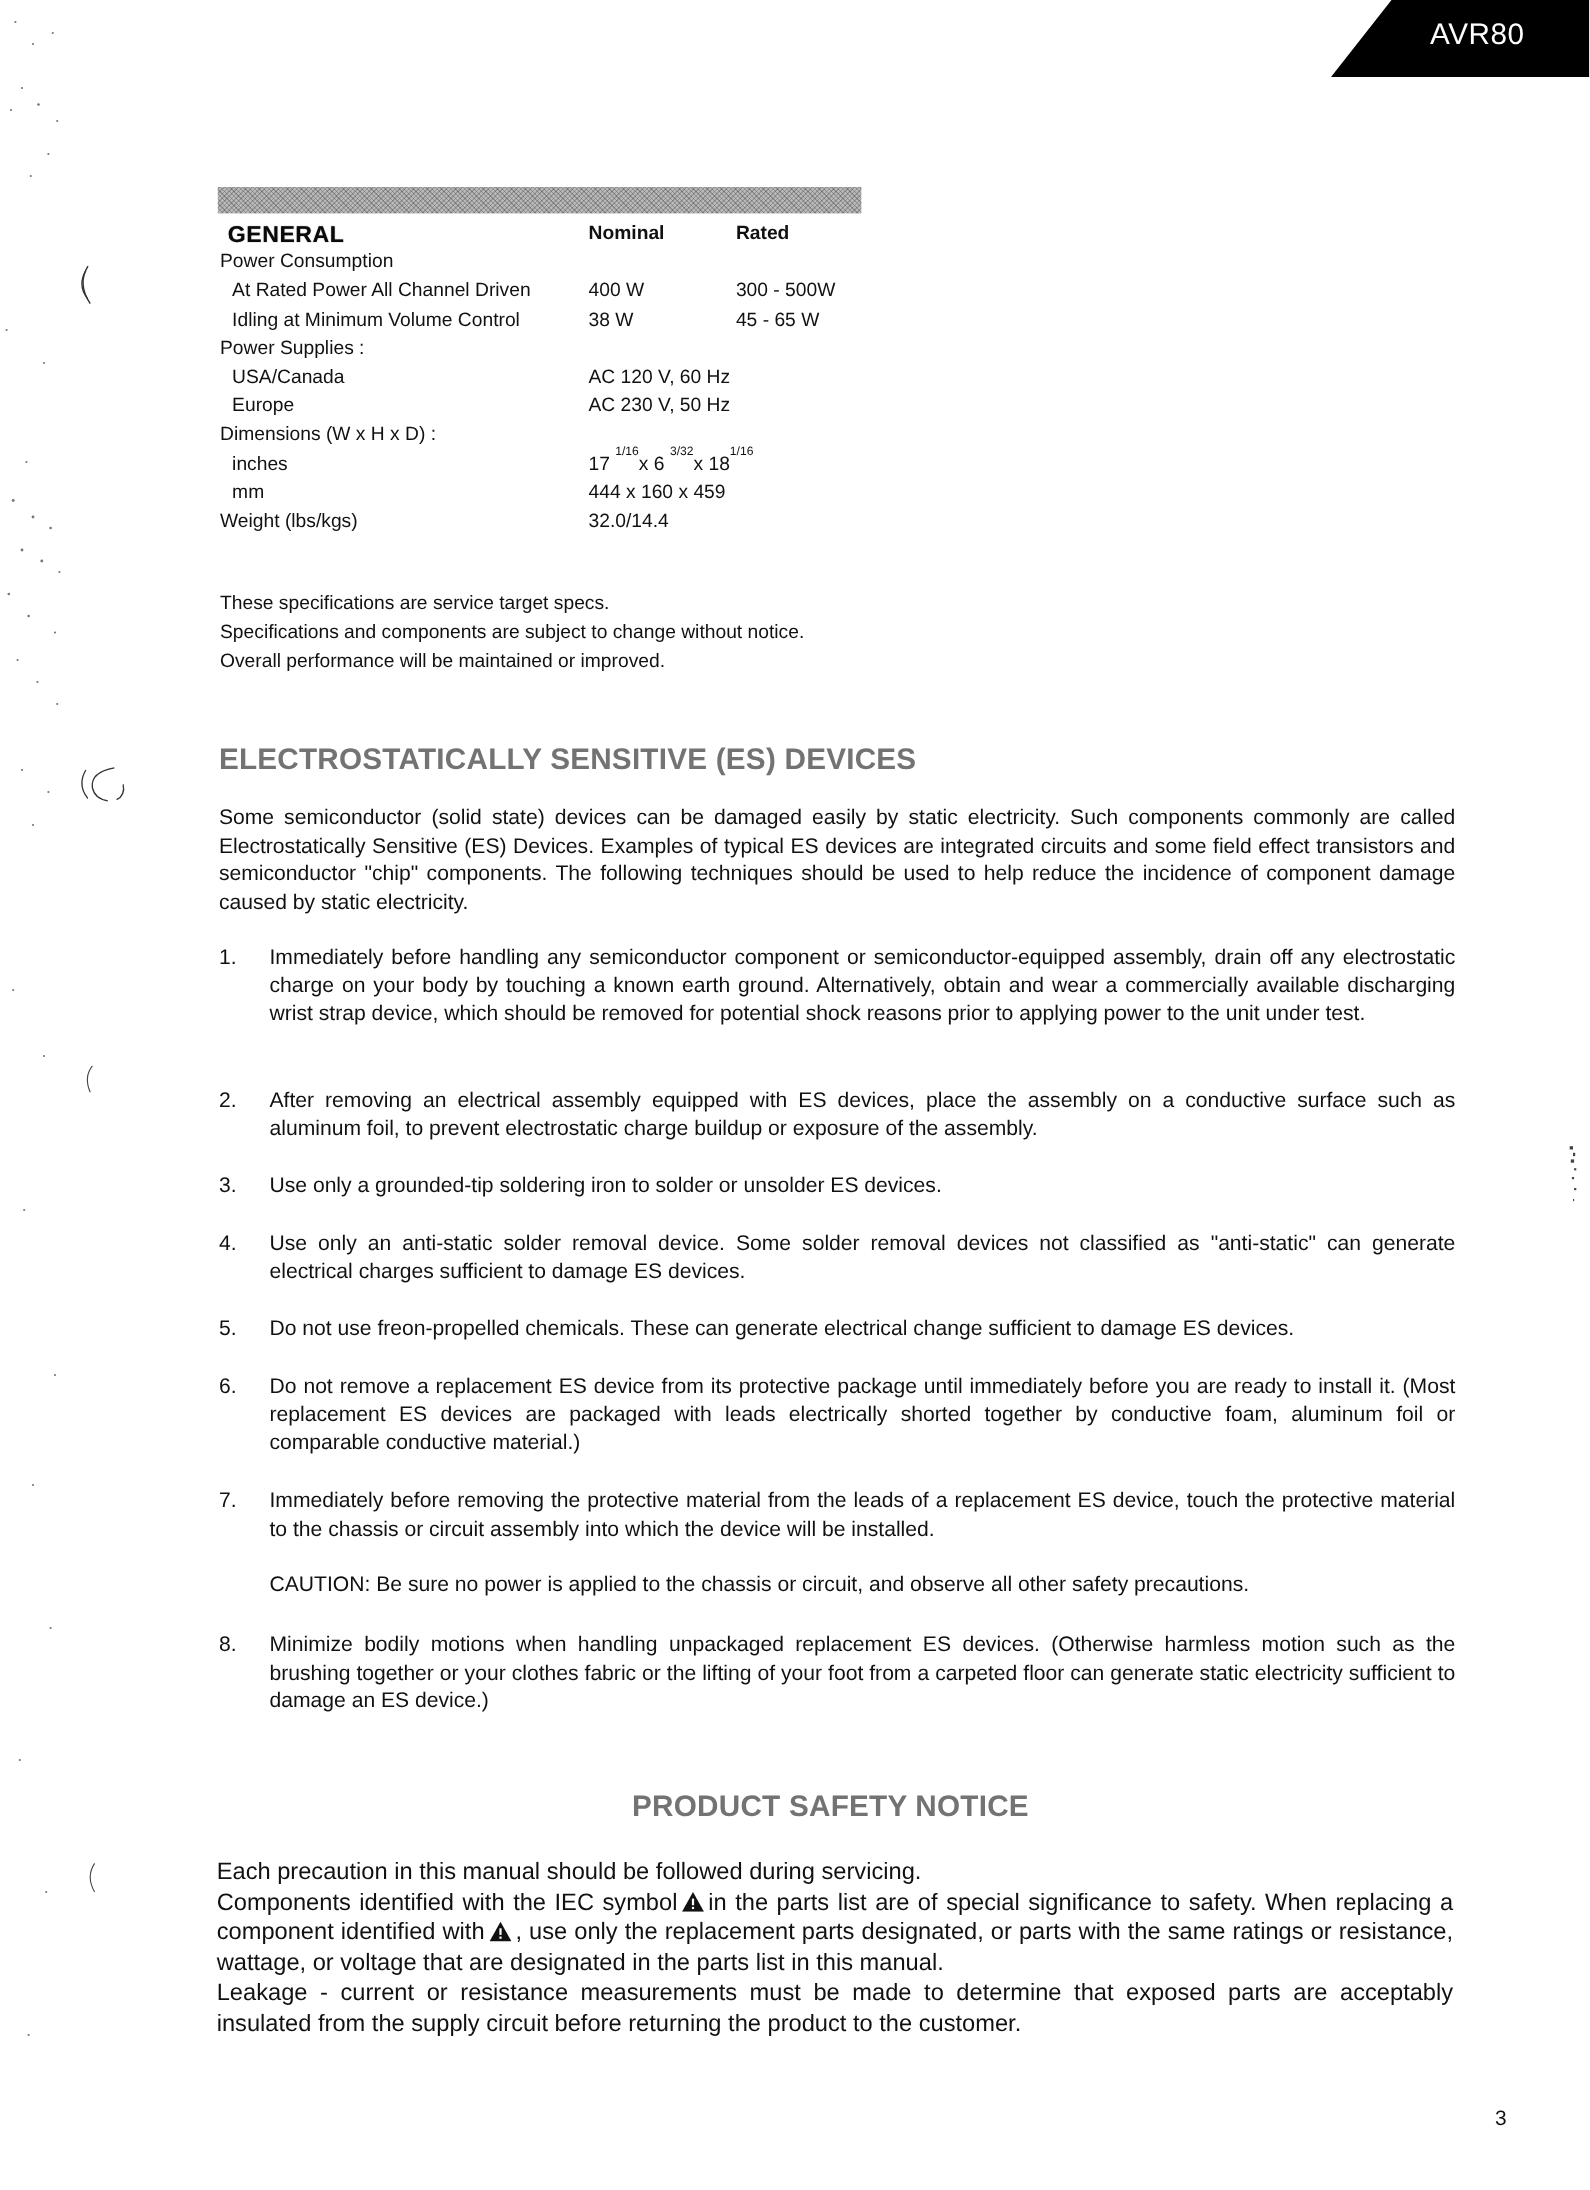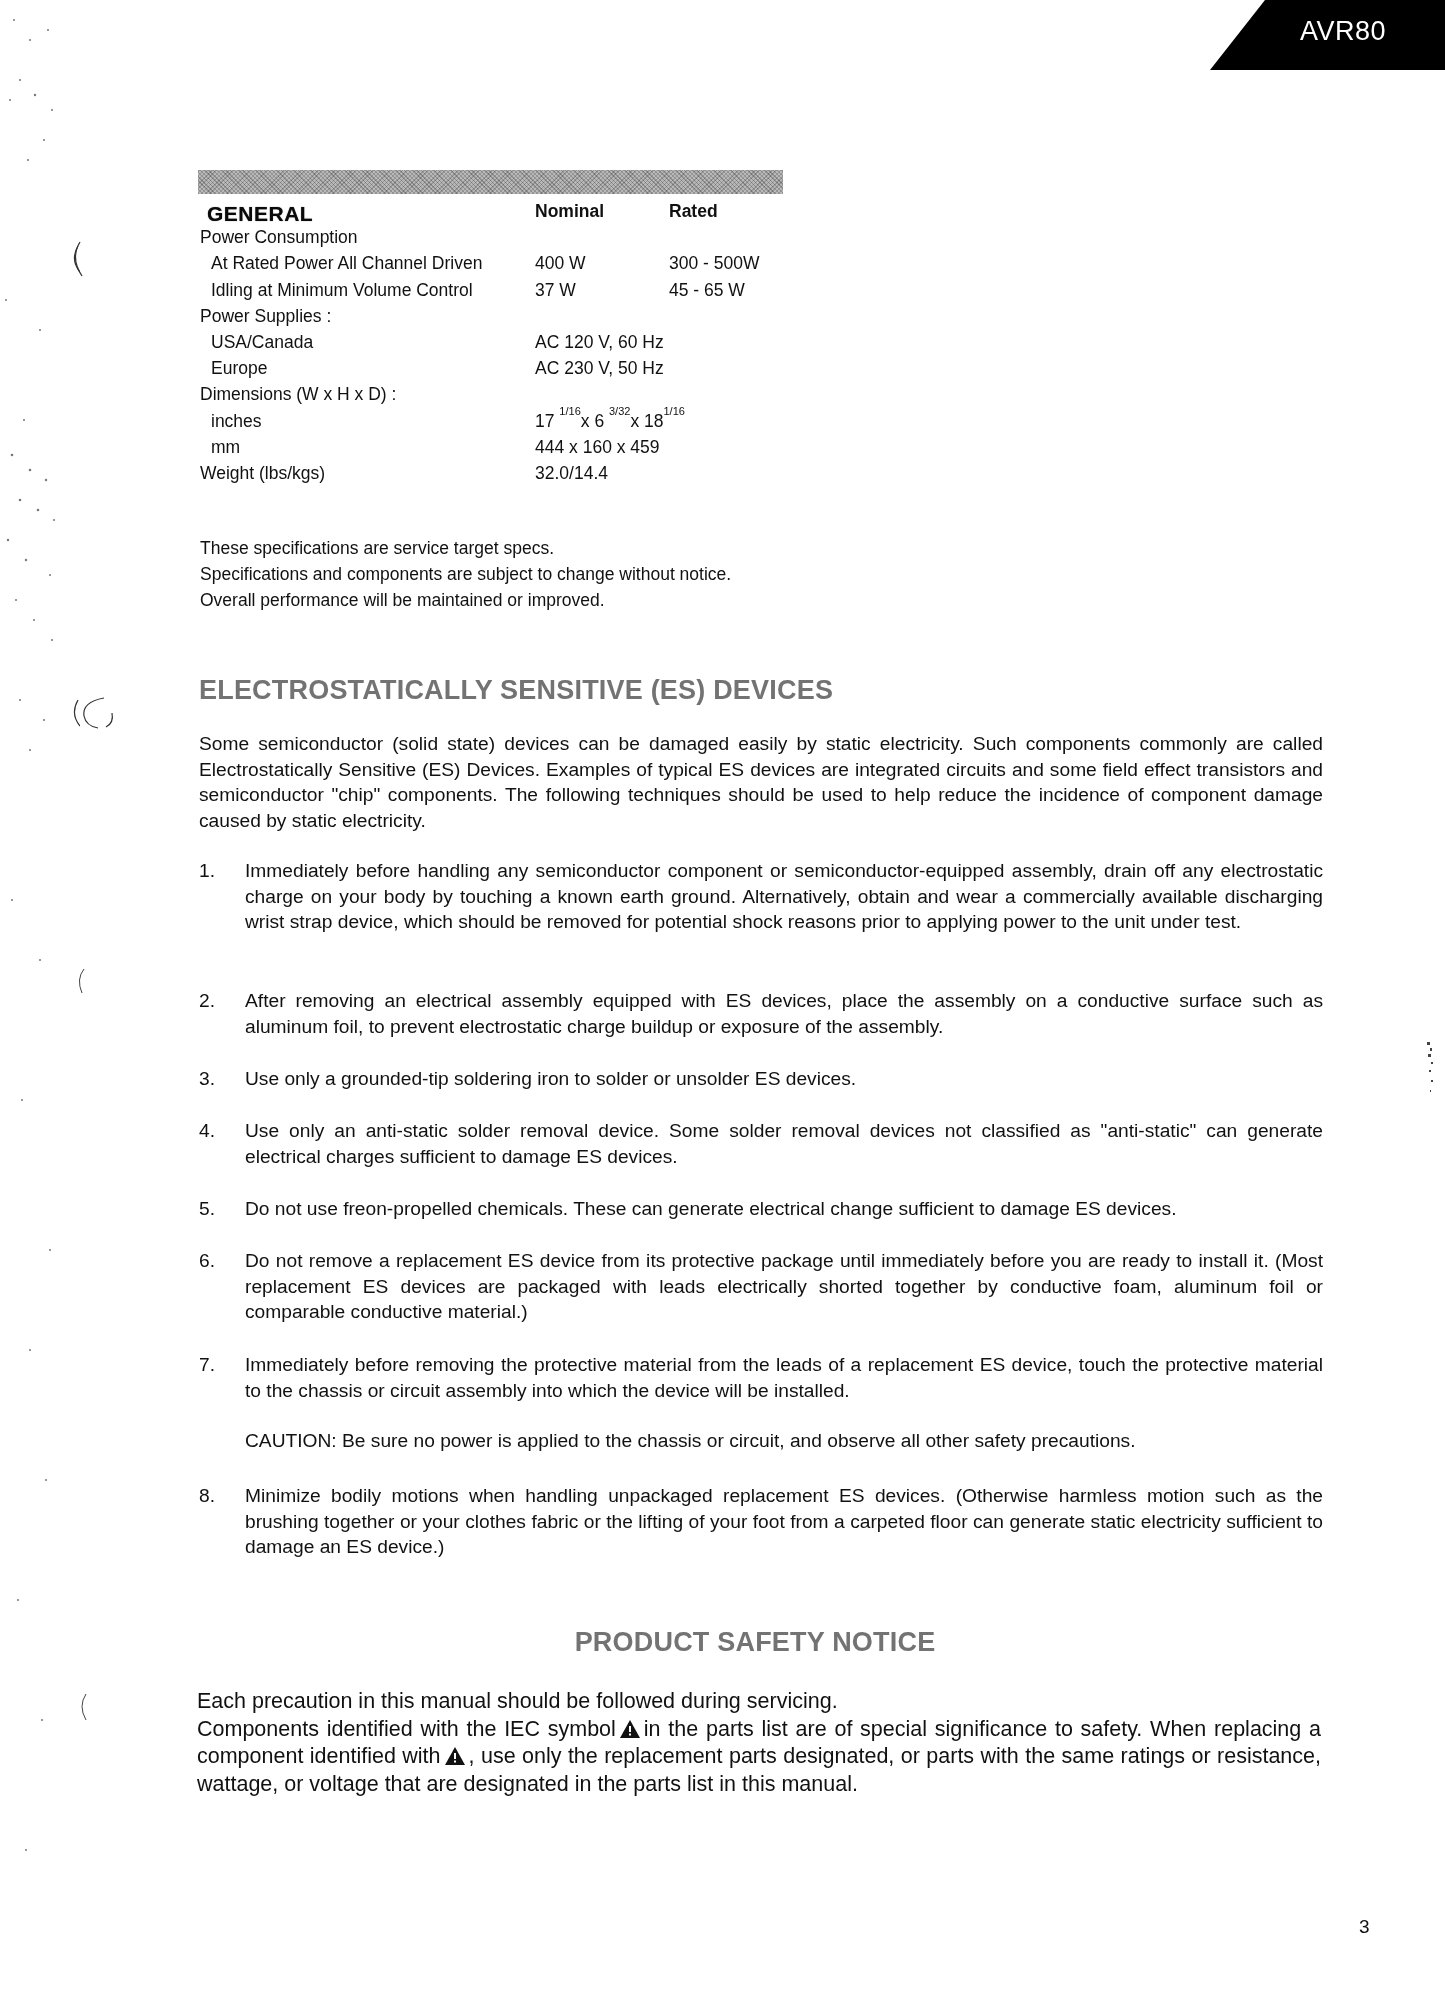--- a/index.html
+++ b/index.html
@@ -178,21 +178,21 @@
   <div class="spec-row">
     <span class="lbl">Power Consumption</span>
   </div>
   <div class="spec-row">
     <span class="lbl indent">At Rated Power All Channel Driven</span>
     <span class="nom">400 W</span>
     <span class="lim">300 - 500W</span>
   </div>
   <div class="spec-row">
     <span class="lbl indent">Idling at Minimum Volume Control</span>
-    <span class="nom">37 W</span>
+    <span class="nom">38 W</span>
     <span class="lim">45 - 65 W</span>
   </div>
   <div class="spec-row">
     <span class="lbl">Power Supplies :</span>
   </div>
   <div class="spec-row">
     <span class="lbl indent">USA/Canada</span>
     <span class="nom">AC 120 V, 60 Hz</span>
   </div>
   <div class="spec-row">
@@ -266,15 +266,16 @@
   <p class="first">Each precaution in this manual should be followed during servicing.</p>
   <p><span>Components identified with the IEC symbol</span><svg class="iec-icon" viewBox="0 0 20 18">
         <polygon points="10,0 20,18 0,18" fill="#111"></polygon>
         <rect x="9" y="6" width="2" height="6" fill="#fff"></rect>
         <rect x="9" y="13.5" width="2" height="2" fill="#fff"></rect>
       </svg><span>in the parts list are of special significance to safety. When replacing a component identified with</span><svg class="iec-icon" viewBox="0 0 20 18">
         <polygon points="10,0 20,18 0,18" fill="#111"></polygon>
         <rect x="9" y="6" width="2" height="6" fill="#fff"></rect>
         <rect x="9" y="13.5" width="2" height="2" fill="#fff"></rect>
       </svg><span>, use only the replacement parts designated, or parts with the same ratings or resistance, wattage, or voltage that are designated in the parts list in this manual.</span></p>
+  <p>Leakage - current or resistance  measurements must be made to determine that exposed parts are acceptably insulated from the supply circuit before returning the product to the customer.</p>
 </div>
 
 <div class="page-number">3</div>
 
 </body></html>

